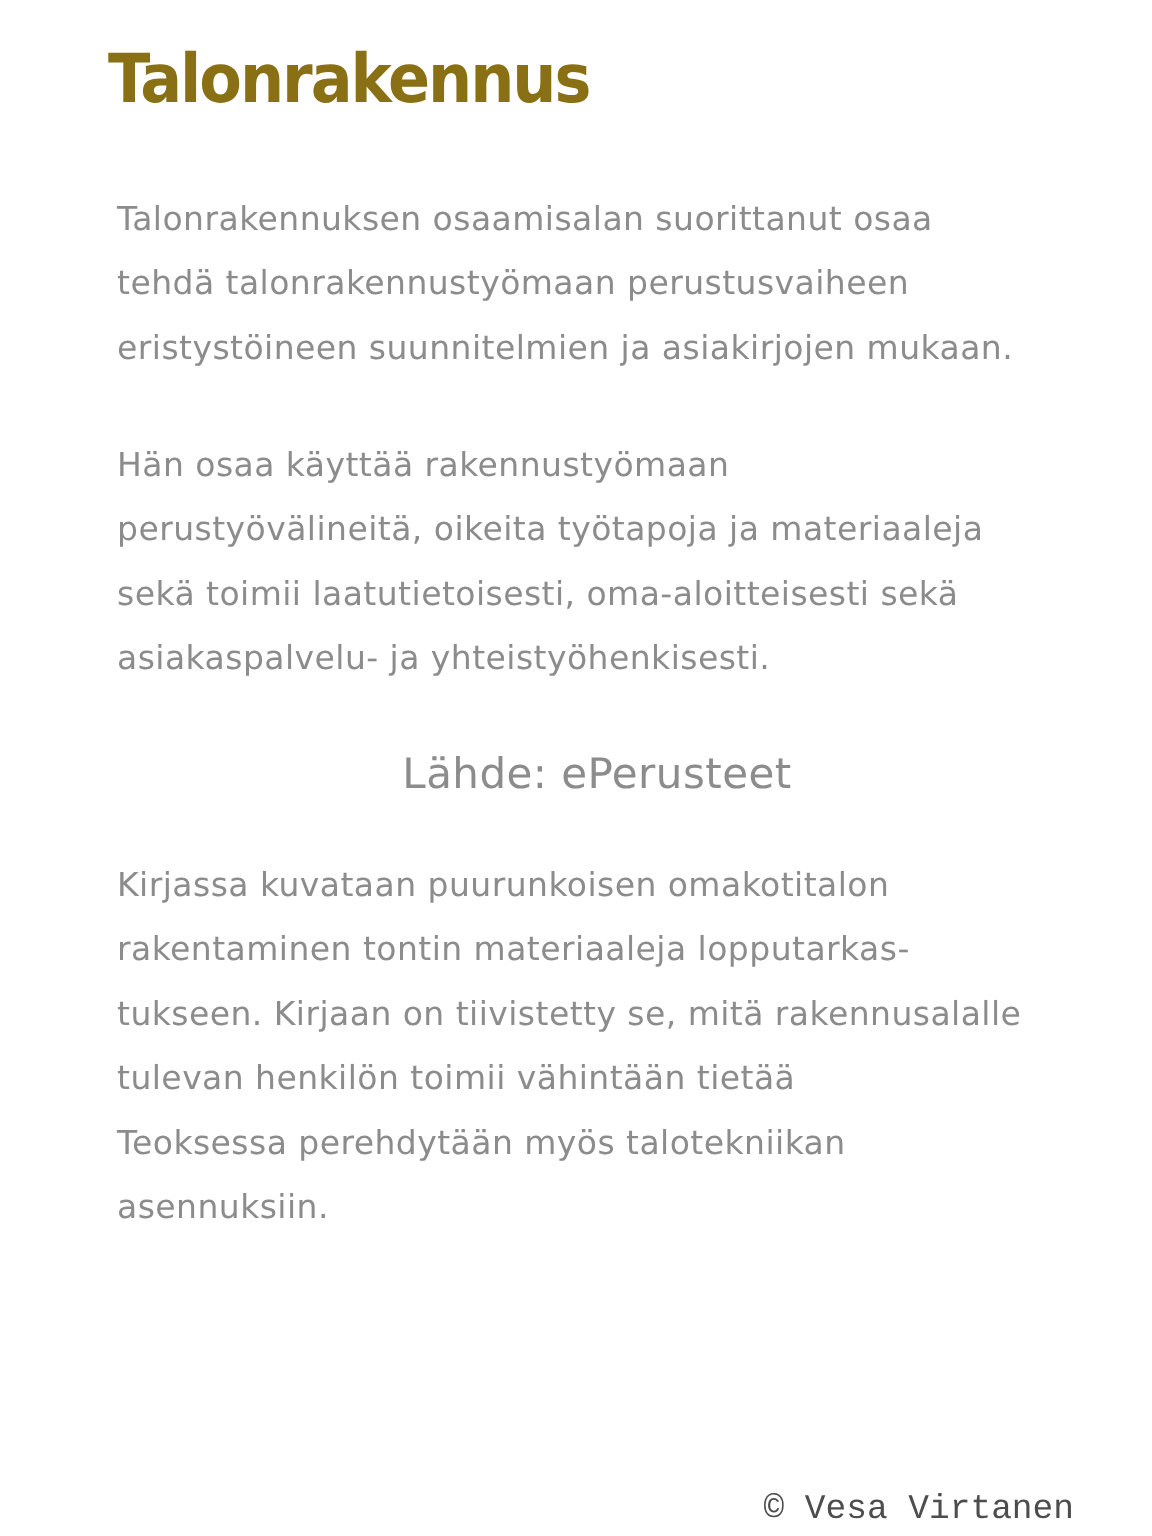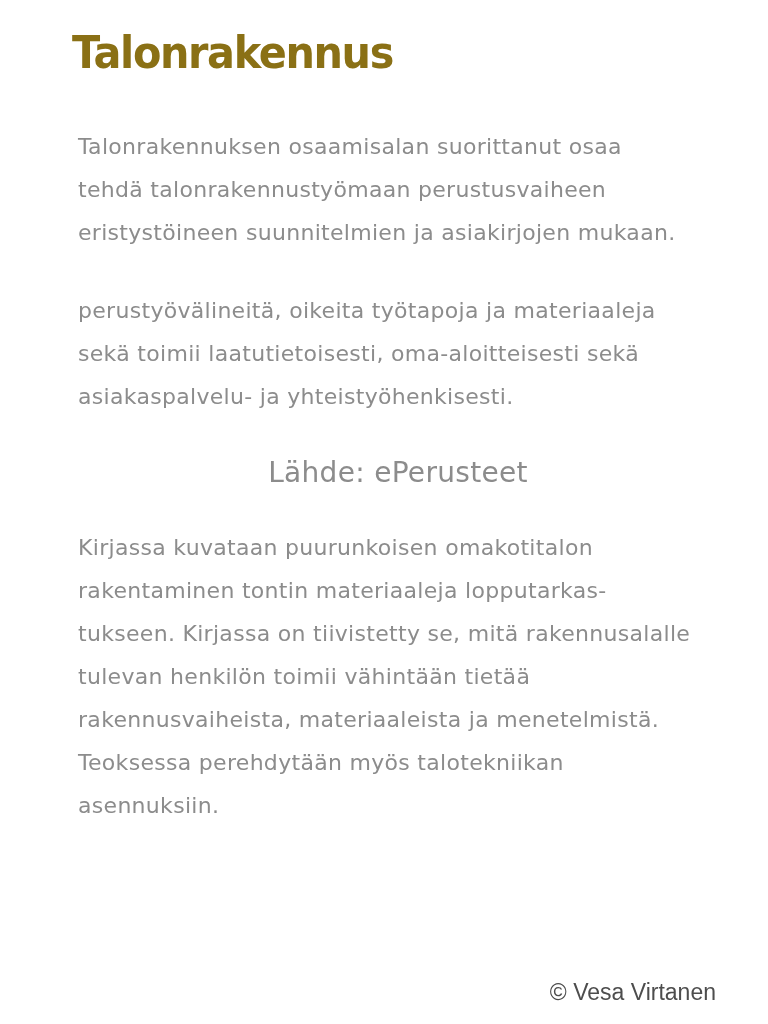--- a/index.html
+++ b/index.html
@@ -51,54 +51,54 @@
     font-size:28px;
     line-height:43px;
     letter-spacing:0.3px;
     color:var(--body-text);
     text-align:center;
   }
   .p3{margin-top:32px;}
   .copyright{
     position:absolute;
     right:52px;
-    bottom:18px;
+    bottom:4px;
     font-size:23px;
     line-height:28px;
     color:var(--copyright);
-    font-family:Liberation Sans, sans-serif;
+    font-family:Liberation Mono, monospace;
     letter-spacing:0;
   }
 </style>
 </head>
 <body>
 
 <div class="page">
 
   <h1 class="doc-title">Talonrakennus</h1>
 
   <div class="para p1">
     <div class="line">Talonrakennuksen osaamisalan suorittanut osaa</div>
     <div class="line">tehdä talonrakennustyömaan perustusvaiheen</div>
     <div class="line">eristystöineen suunnitelmien ja asiakirjojen mukaan.</div>
   </div>
 
   <div class="para p2">
+    <div class="line">Hän osaa käyttää rakennustyömaan</div>
     <div class="line">perustyövälineitä, oikeita työtapoja ja materiaaleja</div>
     <div class="line">sekä toimii laatutietoisesti, oma-aloitteisesti sekä</div>
     <div class="line">asiakaspalvelu- ja yhteistyöhenkisesti.</div>
   </div>
 
   <div class="source-line">Lähde: ePerusteet</div>
 
   <div class="para p3">
     <div class="line">Kirjassa kuvataan puurunkoisen omakotitalon</div>
     <div class="line">rakentaminen tontin materiaaleja lopputarkas-</div>
-    <div class="line">tukseen. Kirjassa on tiivistetty se, mitä rakennusalalle</div>
+    <div class="line">tukseen. Kirjaan on tiivistetty se, mitä rakennusalalle</div>
     <div class="line">tulevan henkilön toimii vähintään tietää</div>
-    <div class="line">rakennusvaiheista, materiaaleista ja menetelmistä.</div>
     <div class="line">Teoksessa perehdytään myös talotekniikan</div>
     <div class="line">asennuksiin.</div>
   </div>
 
   <div class="copyright">© Vesa Virtanen</div>
 
 </div>
 
 </body></html>

